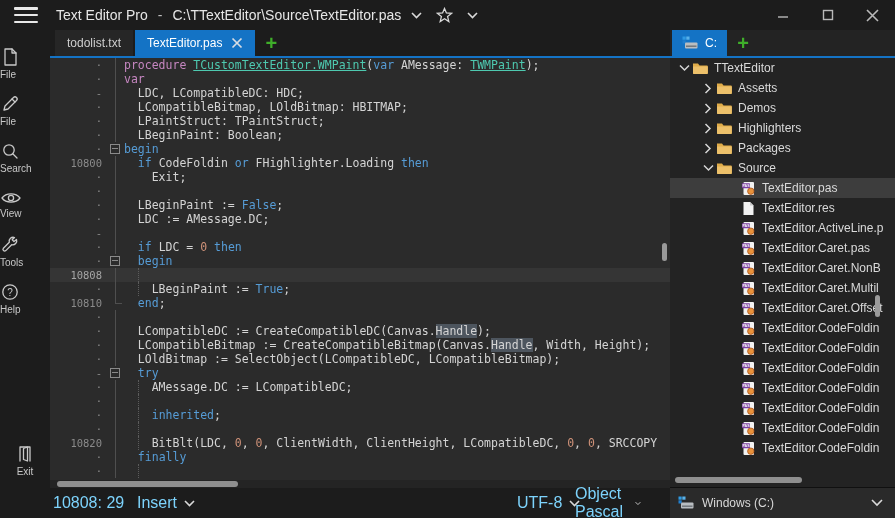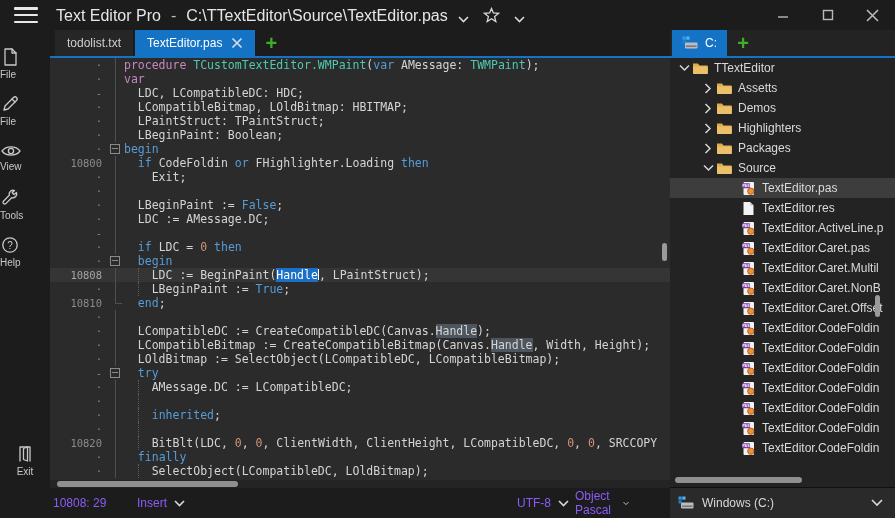--- a/index.html
+++ b/index.html
@@ -2,21 +2,21 @@
 <html style="--accent: #1473c5; --green: #3fae2a; --kw: #569cd6; --kw2: #c586c0; --ty: #4ec9b0; --num: #ce9178; --selbg: #1b6fc4; --matchbg: #4d555e;"><head>
 <meta charset="utf-8">
 <style>
   html,body{margin:0;padding:0;background:#000;}
   .window{position:relative;width:895px;height:518px;background:#1c1c1c;overflow:hidden;
           font-family:"Liberation Sans",sans-serif;color:#d6d6d6;}
   
   .titlebar{position:absolute;left:0;top:0;width:895px;height:30px;display:flex;align-items:center;}
   .hamburger{margin-left:14px;width:24px;height:16px;display:flex;flex-direction:column;justify-content:space-between;cursor:pointer;}
   .hamburger i{display:block;height:2.5px;background:#e8e8e8;border-radius:1px;}
-  .title-group{margin-left:18px;display:flex;align-items:flex-end;font-size:16px;color:#e6e6e6;gap:6px;}
+  .title-group{margin-left:18px;display:flex;align-items:center;font-size:14px;color:#e6e6e6;gap:6px;}
   .title-sep{margin:0 4px;color:#bdbdbd;}
   .tb-btn{display:flex;align-items:center;justify-content:center;padding:2px 4px;}
   .win-controls{position:absolute;right:0;top:0;height:30px;display:flex;}
   .win-btn{width:45px;height:30px;display:flex;align-items:center;justify-content:center;color:#b9b9b9;}
   
   .sidebar{position:absolute;left:0;top:30px;width:50px;height:458px;}
   .side-items{display:flex;flex-direction:column;align-items:center;padding-top:10px;}
   .side-item{width:50px;height:47px;display:flex;flex-direction:column;align-items:flex-start;justify-content:center;gap:2px;cursor:pointer;}
   .side-item .slabel{font-size:10px;color:#c8c8c8;}
   .side-exit{position:absolute;bottom:6px;left:0;width:50px;height:44px;display:flex;flex-direction:column;align-items:center;justify-content:center;gap:2px;}
@@ -36,30 +36,30 @@
   .line.cur{background:#353535;}
   .ln{width:58px;min-width:58px;text-align:right;padding-right:6px;box-sizing:border-box;color:#8b8b8b;
       font-size:10.5px;line-height:14px;}
   .line.cur .ln{color:#a5a5a5;}
   .fold{width:16px;min-width:16px;position:relative;}
   .fline{position:absolute;left:7px;top:0;bottom:0;width:1px;background:#4f4f4f;}
   .fbox{position:absolute;left:2px;top:2px;width:10px;height:10px;border:1px solid #8a8a8a;box-sizing:border-box;background:#2b2b2b;}
   .fbox::after{content:"";position:absolute;left:1px;right:1px;top:3px;height:1px;background:#8a8a8a;}
   .fend{position:absolute;left:7px;top:0;width:6px;height:7px;border-left:1px solid #4f4f4f;border-bottom:1px solid #4f4f4f;}
   .code{white-space:pre;font-size:11.5px;line-height:14px;color:#d4d4d4;}
-  .c-kw{color:var(--kw);} .c-kw2{color:var(--kw2);} .c-ty{color:var(--ty);} .c-n{color:var(--num);}
+  .c-kw{color:var(--kw);} .c-kw2{color:var(--kw2);} .c-ty{color:var(--ty);text-decoration:underline;} .c-n{color:var(--num);}
   .c-sel{background:var(--selbg);color:#fff;}
   .c-hl{background:var(--matchbg);}
   .caret{display:inline-block;width:1px;height:11px;background:#fff;vertical-align:-1px;}
   .guide{position:absolute;left:88px;top:0;bottom:0;border-left:1px dotted #5c5c5c;}
   .ed-vthumb{position:absolute;right:3px;top:185px;width:5px;height:18px;background:#9a9a9a;border-radius:3px;}
   .ed-hscroll{position:absolute;left:50px;top:480px;width:620px;height:8px;background:#242424;}
   .ed-hthumb{position:absolute;left:7px;top:1px;width:181px;height:6px;background:#8f8f8f;border-radius:3px;}
   
-  .statusbar{position:absolute;left:0;top:488px;width:610px;height:30px;font-size:12px;color:#8b5cf6;}
+  .statusbar{position:absolute;left:0;top:488px;width:610px;height:30px;font-size:16px;color:#7dd3fc;}
   .sb-item{position:absolute;top:0;height:30px;display:flex;align-items:center;gap:7px;}
   .sb-pos{left:53px;} .sb-mode{left:137px;} .sb-enc{left:517px;} .sb-lang{left:575px;}
   
   .panel{position:absolute;left:670px;top:30px;width:225px;height:488px;background:#232323;}
   .panel-tabbar{position:absolute;left:0;top:0;width:225px;height:28px;display:flex;align-items:stretch;
           border-bottom:2px solid var(--accent);box-sizing:border-box;}
   .drive-tab{margin-left:2px;background:var(--accent);display:flex;align-items:center;padding:0 10px;gap:7px;color:#fff;font-size:12px;cursor:pointer;}
   .tree{position:absolute;left:0;top:28px;width:225px;height:418px;overflow:hidden;}
   .trow{display:flex;align-items:center;height:20px;font-size:12px;color:#dadada;cursor:pointer;}
   .trow.selected{background:#3d3d3d;}
@@ -140,20 +140,29 @@
           <span class="sicon">
             <svg width="20" height="20" viewBox="0 0 20 20">
               <path d="M4 16 l1-4 L13.5 3.5 a1.6 1.6 0 0 1 3 3 L8 15 z" fill="none" stroke="#c9c9c9" stroke-width="1.3" stroke-linejoin="round" stroke-linecap="round"></path>
               <path d="M12 5 l3 3" fill="none" stroke="#c9c9c9" stroke-width="1.3" stroke-linejoin="round" stroke-linecap="round"></path>
             </svg>
           </span>
           <span class="slabel">File</span>
         </div>
         <div class="side-item">
           <span class="sicon">
+            <svg width="20" height="20" viewBox="0 0 20 20">
+              <circle cx="9" cy="9" r="5.2" fill="none" stroke="#c9c9c9" stroke-width="1.3" stroke-linejoin="round" stroke-linecap="round"></circle>
+              <line x1="13" y1="13" x2="17" y2="17" fill="none" stroke="#c9c9c9" stroke-width="1.3" stroke-linejoin="round" stroke-linecap="round"></line>
+            </svg>
+          </span>
+          <span class="slabel">Search</span>
+        </div>
+        <div class="side-item">
+          <span class="sicon">
             <svg width="22" height="16" viewBox="0 0 22 16">
               <path d="M2 8 C6 2.5 16 2.5 20 8 C16 13.5 6 13.5 2 8 z" fill="none" stroke="#c9c9c9" stroke-width="1.3" stroke-linejoin="round" stroke-linecap="round"></path>
               <circle cx="11" cy="8" r="2.6" fill="none" stroke="#c9c9c9" stroke-width="1.3" stroke-linejoin="round" stroke-linecap="round"></circle>
             </svg>
           </span>
           <span class="slabel">View</span>
         </div>
         <div class="side-item">
           <span class="sicon">
             <svg width="20" height="20" viewBox="0 0 20 20">
@@ -303,21 +312,20 @@
           <span class="fbox"></span>
         </span>
         <span class="code"><span>  </span><span class="c-kw">begin</span></span>
       </div>
       <div class="line cur">
         <span class="ln">10808</span>
         <span class="fold">
           <span class="fline"></span>
         </span>
         <span class="guide"></span>
-        <span class="code"><span>    LDC := BeginPaint(</span><span class="c-sel">Handle</span><span class="caret"></span><span>, LPaintStruct);</span></span>
       </div>
       <div class="line">
         <span class="ln">·</span>
         <span class="fold">
           <span class="fline"></span>
         </span>
         <span class="guide"></span>
         <span class="code"><span>    LBeginPaint := </span><span class="c-kw">True</span><span>;</span></span>
       </div>
       <div class="line">
@@ -408,21 +416,20 @@
           <span class="fline"></span>
         </span>
         <span class="code"><span>  </span><span class="c-kw">finally</span></span>
       </div>
       <div class="line">
         <span class="ln">·</span>
         <span class="fold">
           <span class="fline"></span>
         </span>
         <span class="guide"></span>
-        <span class="code"><span>    SelectObject(LCompatibleDC, LOldBitmap);</span></span>
       </div>
       <div class="ed-vthumb"></div>
     </div>
   <div class="ed-hscroll">
       <div class="ed-hthumb"></div>
     </div>
 
   <div class="statusbar">
     <div class="sb-item sb-pos">
         <span>10808: 29</span>
@@ -597,33 +604,33 @@
         <div class="trow" style="padding-left: 54px;">
           <span class="tchev"></span>
           <span class="ticon">
             <svg width="15" height="15" viewBox="0 0 15 15">
               <rect x="2.5" y="1" width="10.5" height="13" rx="1" fill="#f2f2f2"></rect>
               <rect x="1" y="2.2" width="8" height="5" rx="0.8" fill="#7b3fa0"></rect>
               <text x="5" y="6.2" text-anchor="middle" font-size="3.6" fill="#fff" font-family="Liberation Sans,sans-serif" font-weight="bold">PAS</text>
               <circle cx="9.8" cy="10.2" r="3.2" fill="#e8923c" stroke="#a8541c" stroke-width="0.8"></circle>
             </svg>
           </span>
+          <span class="tlabel">TextEditor.Caret.NonB</span>
+        </div>
+        <div class="trow" style="padding-left: 54px;">
+          <span class="tchev"></span>
+          <span class="ticon">
+            <svg width="15" height="15" viewBox="0 0 15 15">
+              <rect x="2.5" y="1" width="10.5" height="13" rx="1" fill="#f2f2f2"></rect>
+              <rect x="1" y="2.2" width="8" height="5" rx="0.8" fill="#7b3fa0"></rect>
+              <text x="5" y="6.2" text-anchor="middle" font-size="3.6" fill="#fff" font-family="Liberation Sans,sans-serif" font-weight="bold">PAS</text>
+              <circle cx="9.8" cy="10.2" r="3.2" fill="#e8923c" stroke="#a8541c" stroke-width="0.8"></circle>
+            </svg>
+          </span>
           <span class="tlabel">TextEditor.Caret.Multil</span>
-        </div>
-        <div class="trow" style="padding-left: 54px;">
-          <span class="tchev"></span>
-          <span class="ticon">
-            <svg width="15" height="15" viewBox="0 0 15 15">
-              <rect x="2.5" y="1" width="10.5" height="13" rx="1" fill="#f2f2f2"></rect>
-              <rect x="1" y="2.2" width="8" height="5" rx="0.8" fill="#7b3fa0"></rect>
-              <text x="5" y="6.2" text-anchor="middle" font-size="3.6" fill="#fff" font-family="Liberation Sans,sans-serif" font-weight="bold">PAS</text>
-              <circle cx="9.8" cy="10.2" r="3.2" fill="#e8923c" stroke="#a8541c" stroke-width="0.8"></circle>
-            </svg>
-          </span>
-          <span class="tlabel">TextEditor.Caret.NonB</span>
         </div>
         <div class="trow" style="padding-left: 54px;">
           <span class="tchev"></span>
           <span class="ticon">
             <svg width="15" height="15" viewBox="0 0 15 15">
               <rect x="2.5" y="1" width="10.5" height="13" rx="1" fill="#f2f2f2"></rect>
               <rect x="1" y="2.2" width="8" height="5" rx="0.8" fill="#7b3fa0"></rect>
               <text x="5" y="6.2" text-anchor="middle" font-size="3.6" fill="#fff" font-family="Liberation Sans,sans-serif" font-weight="bold">PAS</text>
               <circle cx="9.8" cy="10.2" r="3.2" fill="#e8923c" stroke="#a8541c" stroke-width="0.8"></circle>
             </svg>

